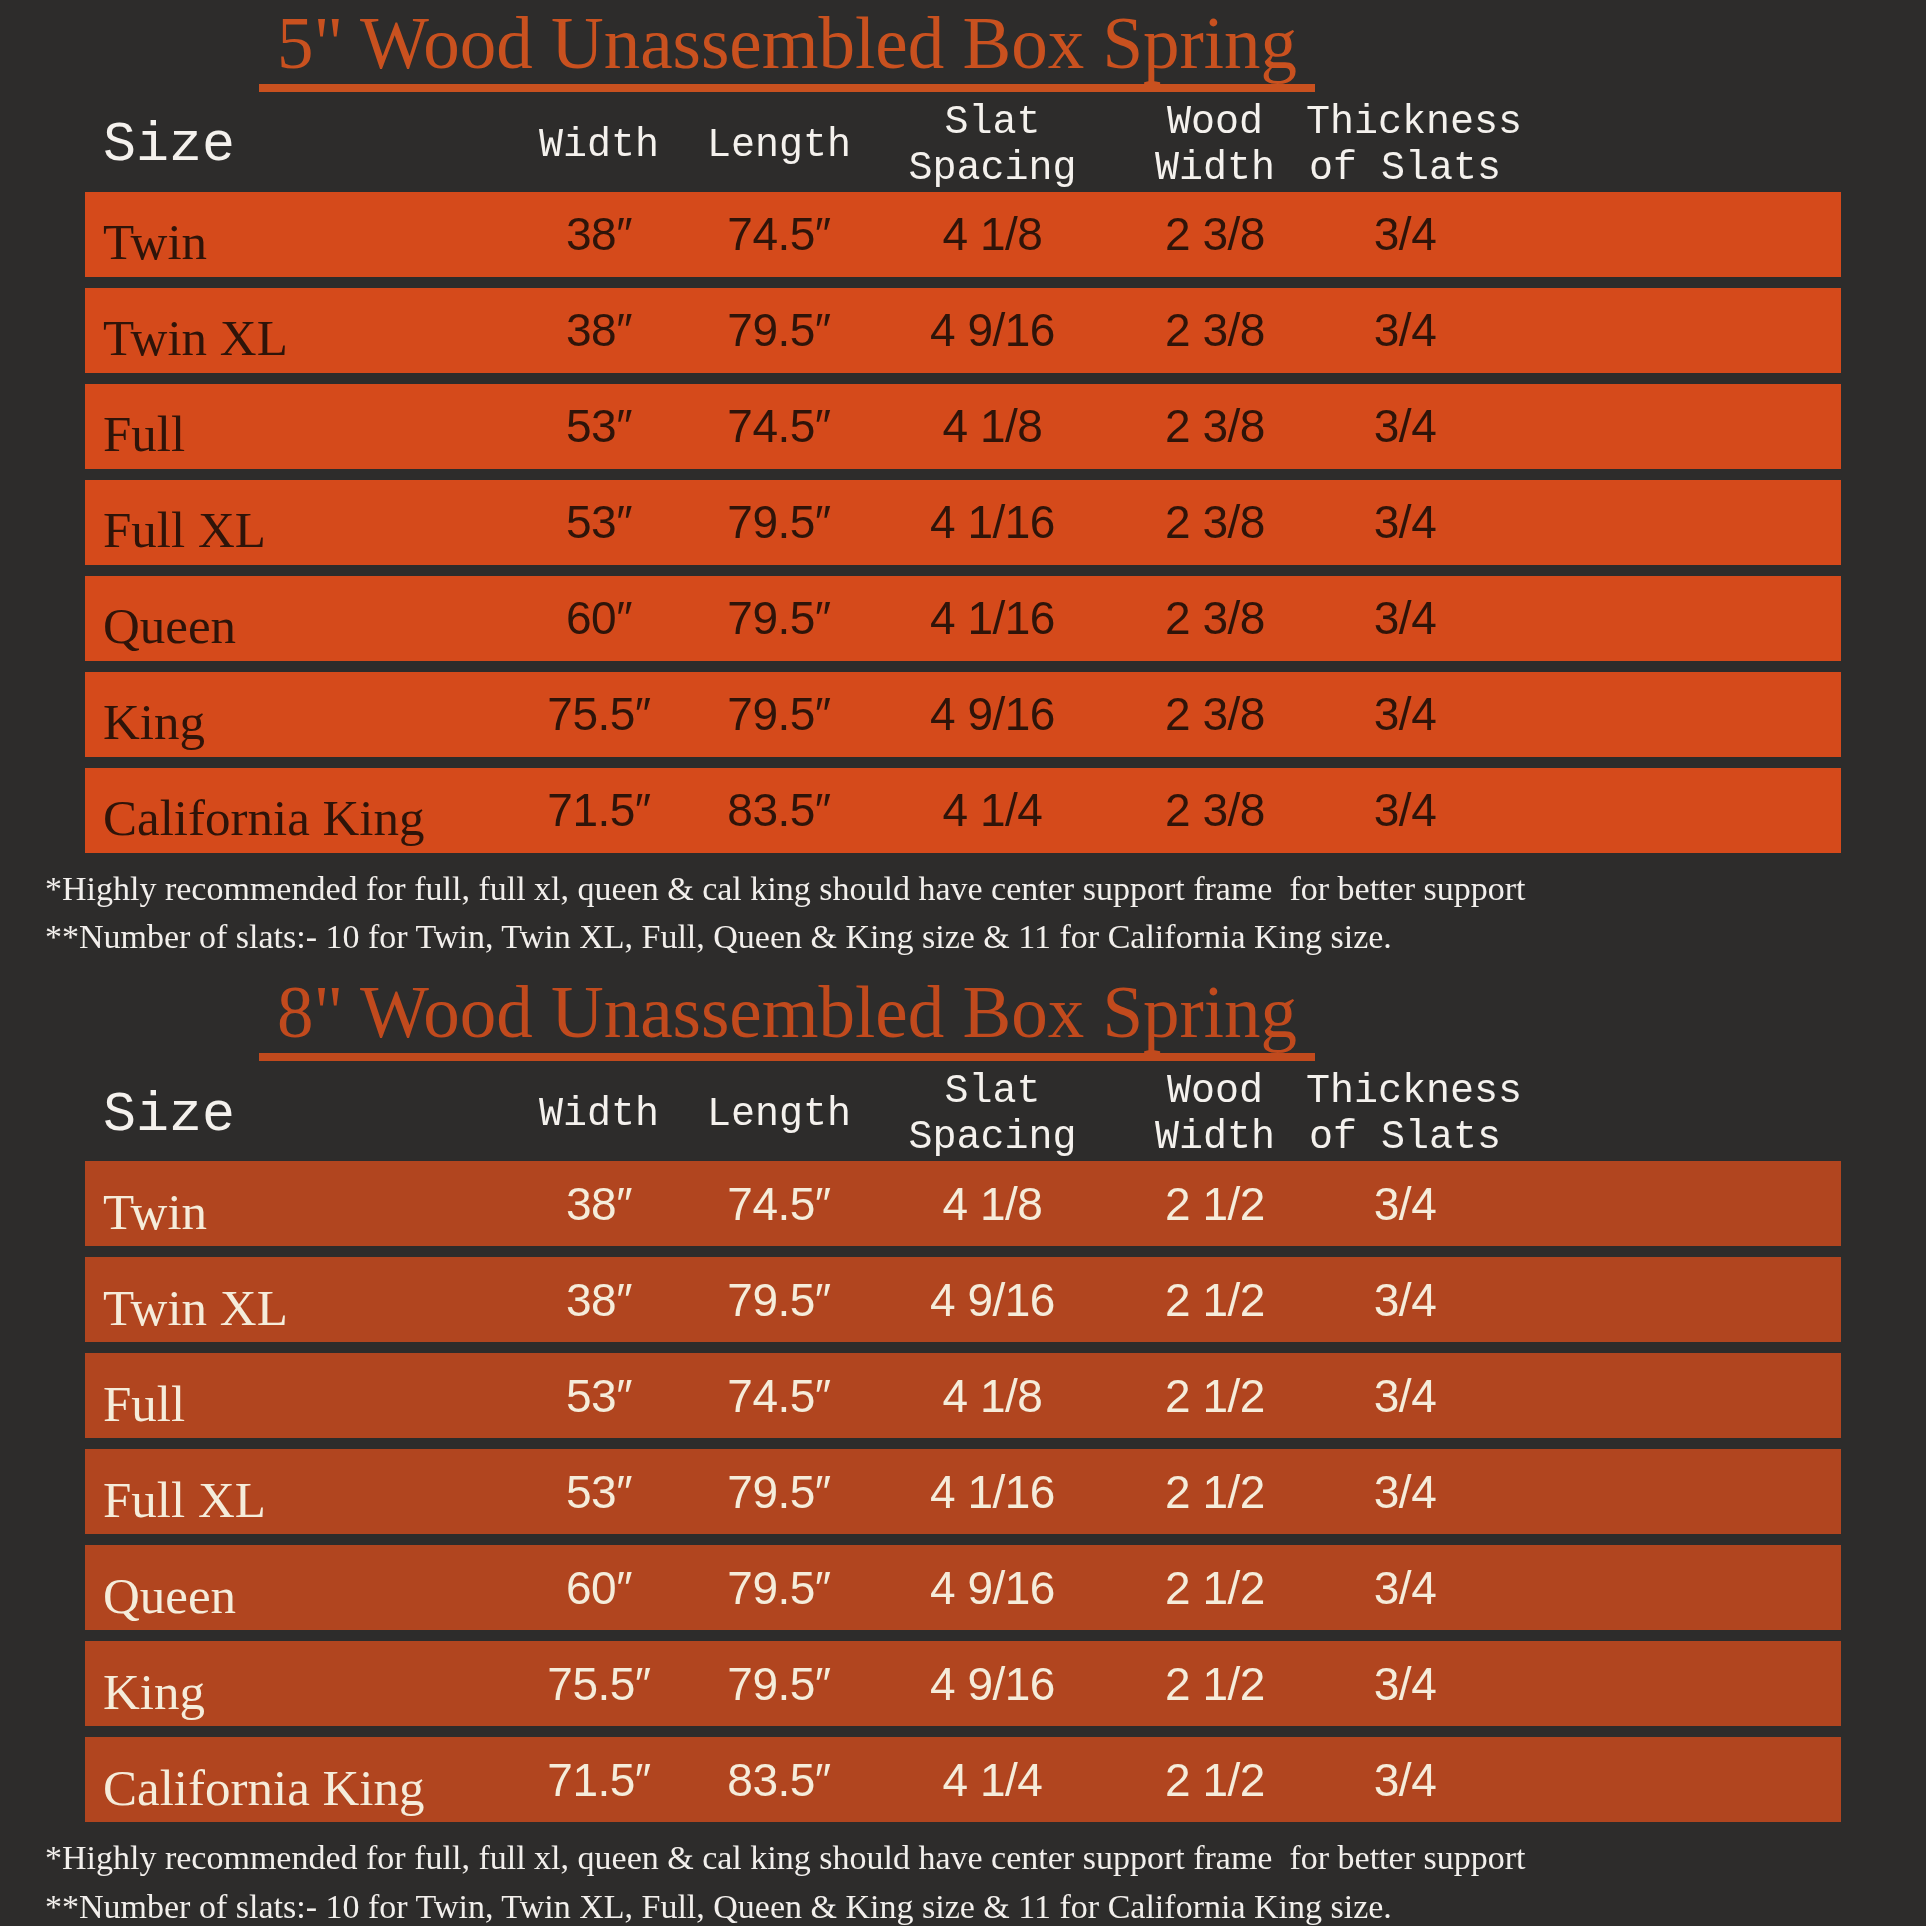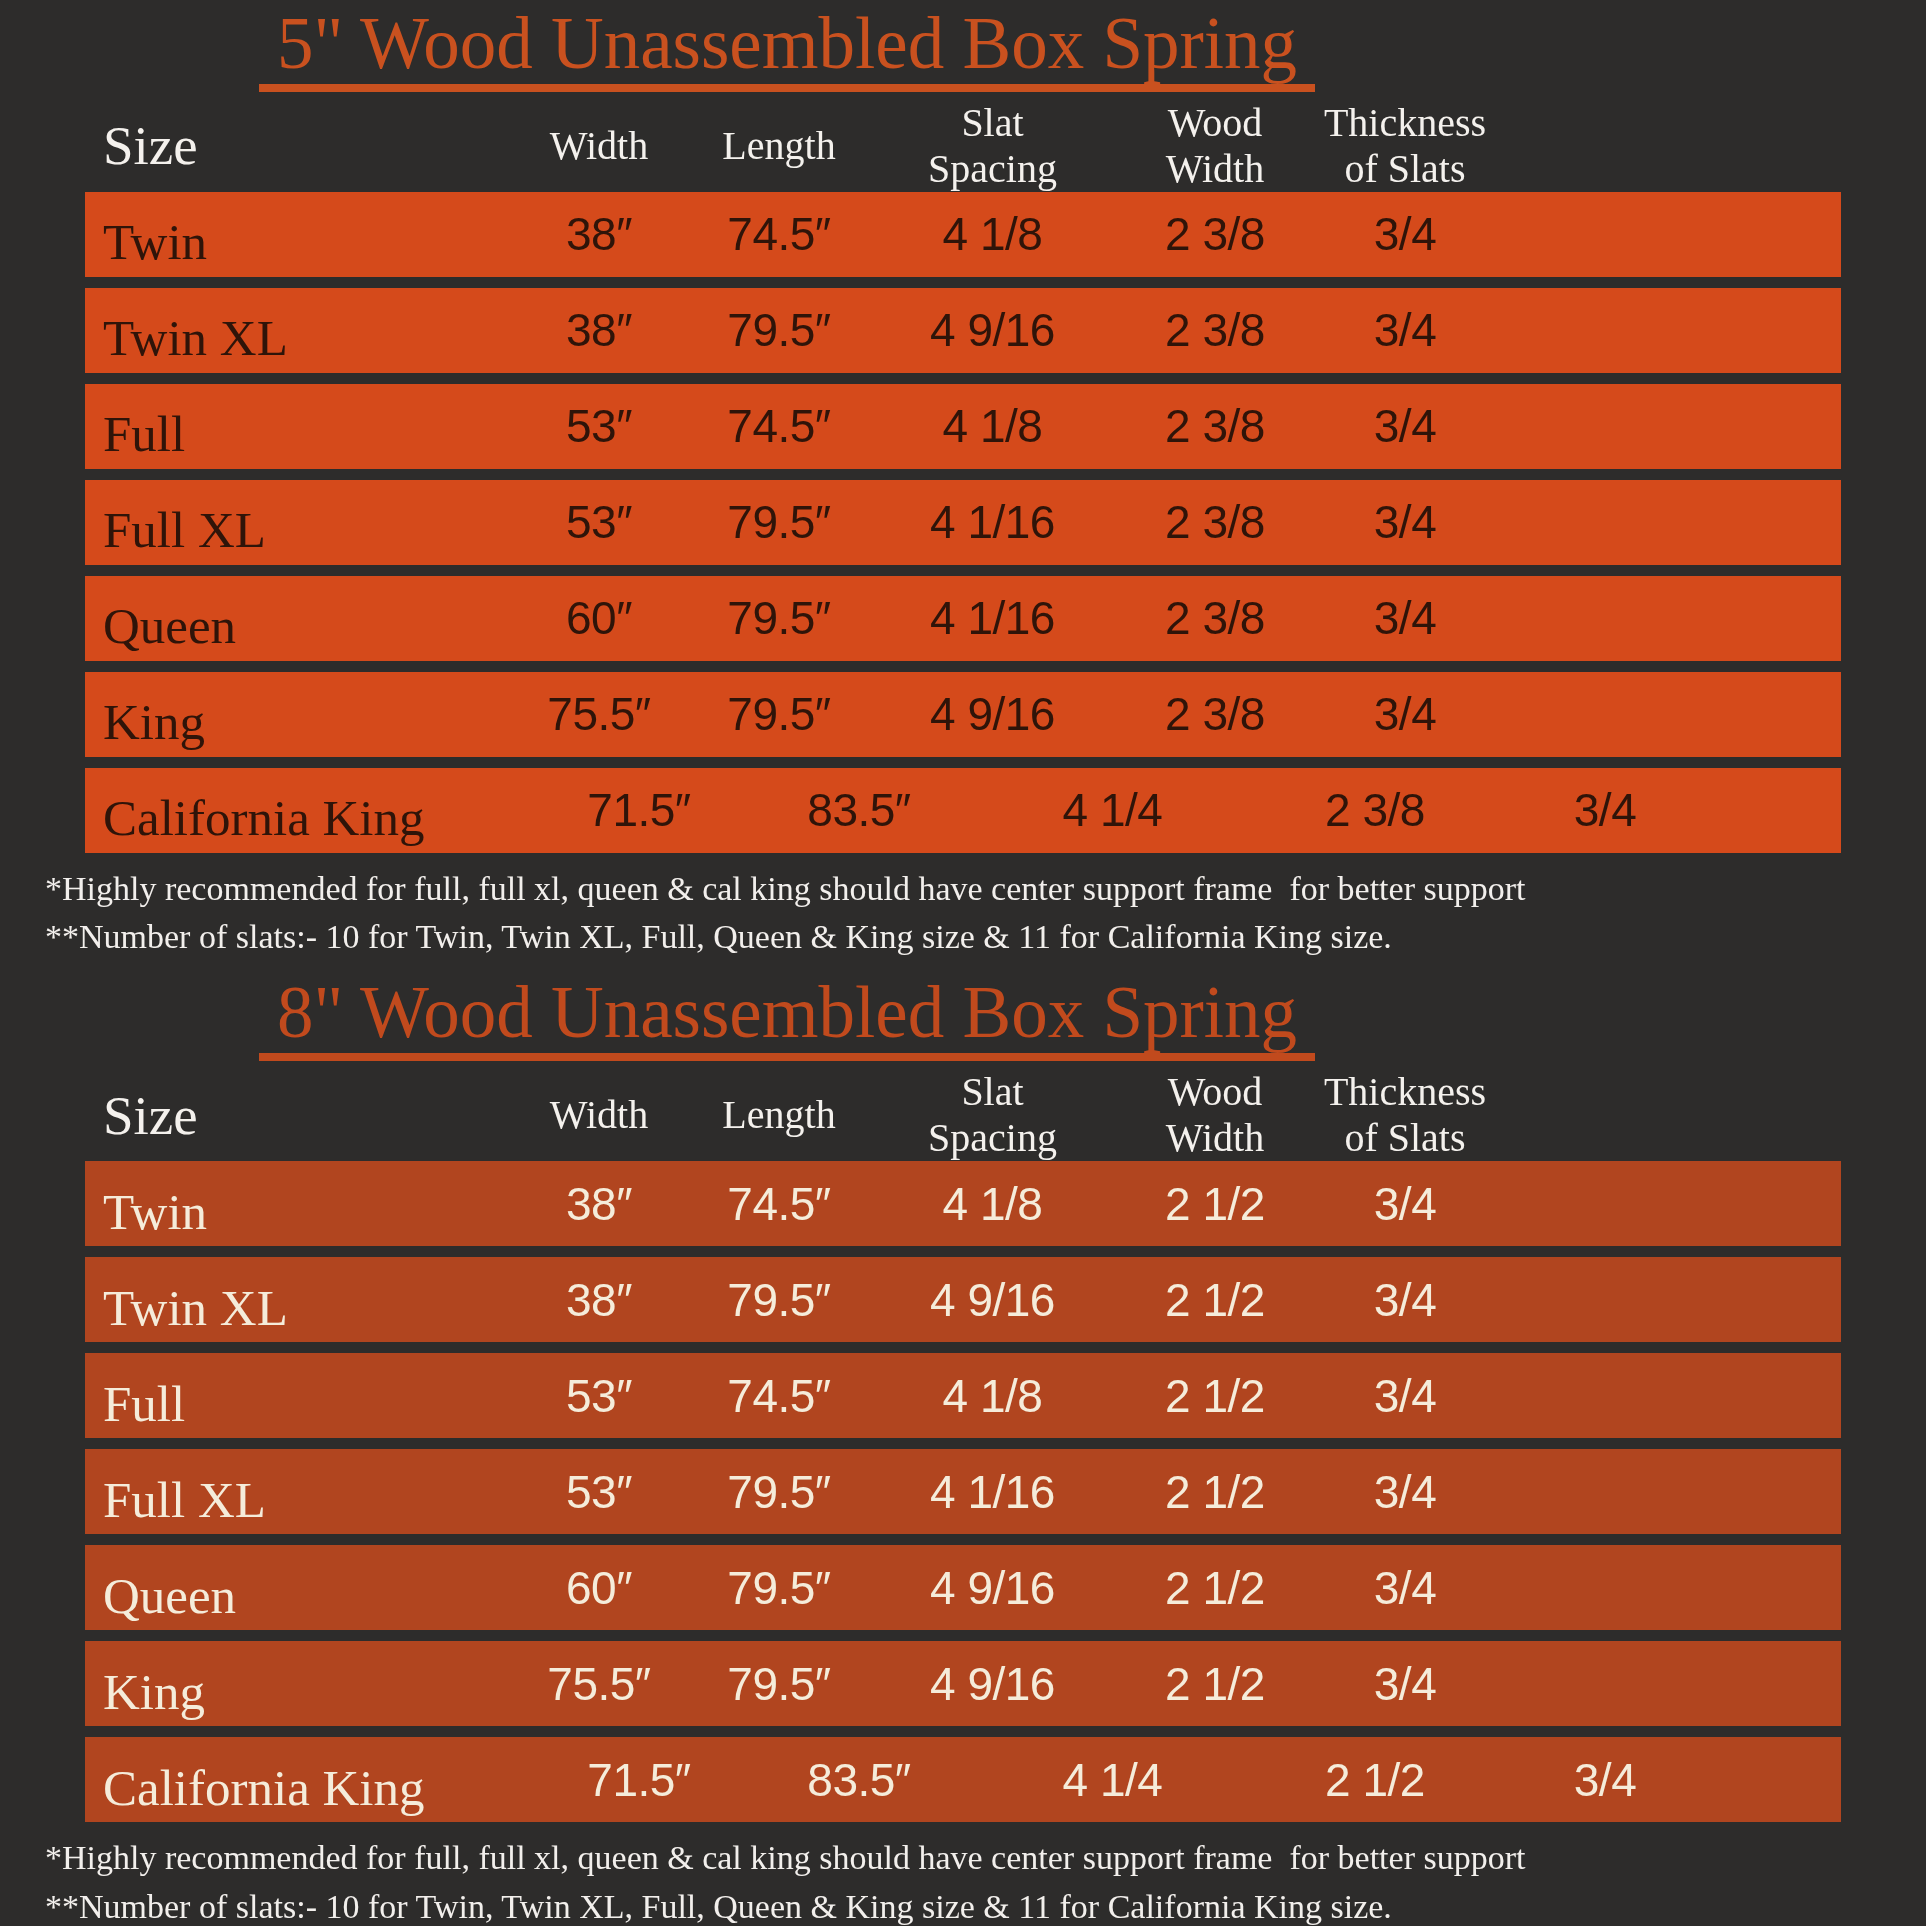--- a/index.html
+++ b/index.html
@@ -44,39 +44,39 @@
     grid-template-columns: 416px 196px 164px 263px 182px 198px 1fr;
     align-items: center;
     box-sizing: border-box;
   }
   .header-row {
     min-height: 91px;
     color: #f4f1ed;
   }
   .hc {
     text-align: center;
-    font-family: Liberation Serif, serif;
+    font-family: Liberation Mono, monospace;
     font-size: 40px;
     line-height: 1.15;
     white-space: pre-line;
   }
   .hc.size {
     text-align: left;
     padding-left: 18px;
     font-size: 55px;
   }
 
   .rows { margin: 0; }
   .row {
     height: 85px;
     margin-bottom: 11px;
     background: var(--row-bg);
     color: var(--row-text);
   }
-  .row:last-child { margin-bottom: 0; gap: 40px; }
+  .row:last-child { margin-bottom: 0; }
   .cell {
     text-align: center;
     font-family: "Liberation Sans", "DejaVu Sans", sans-serif;
     font-size: 46px;
     letter-spacing: -0.5px;
   }
   .cell.size {
     text-align: left;
     padding-left: 18px;
     font-family: "Liberation Serif", serif;

